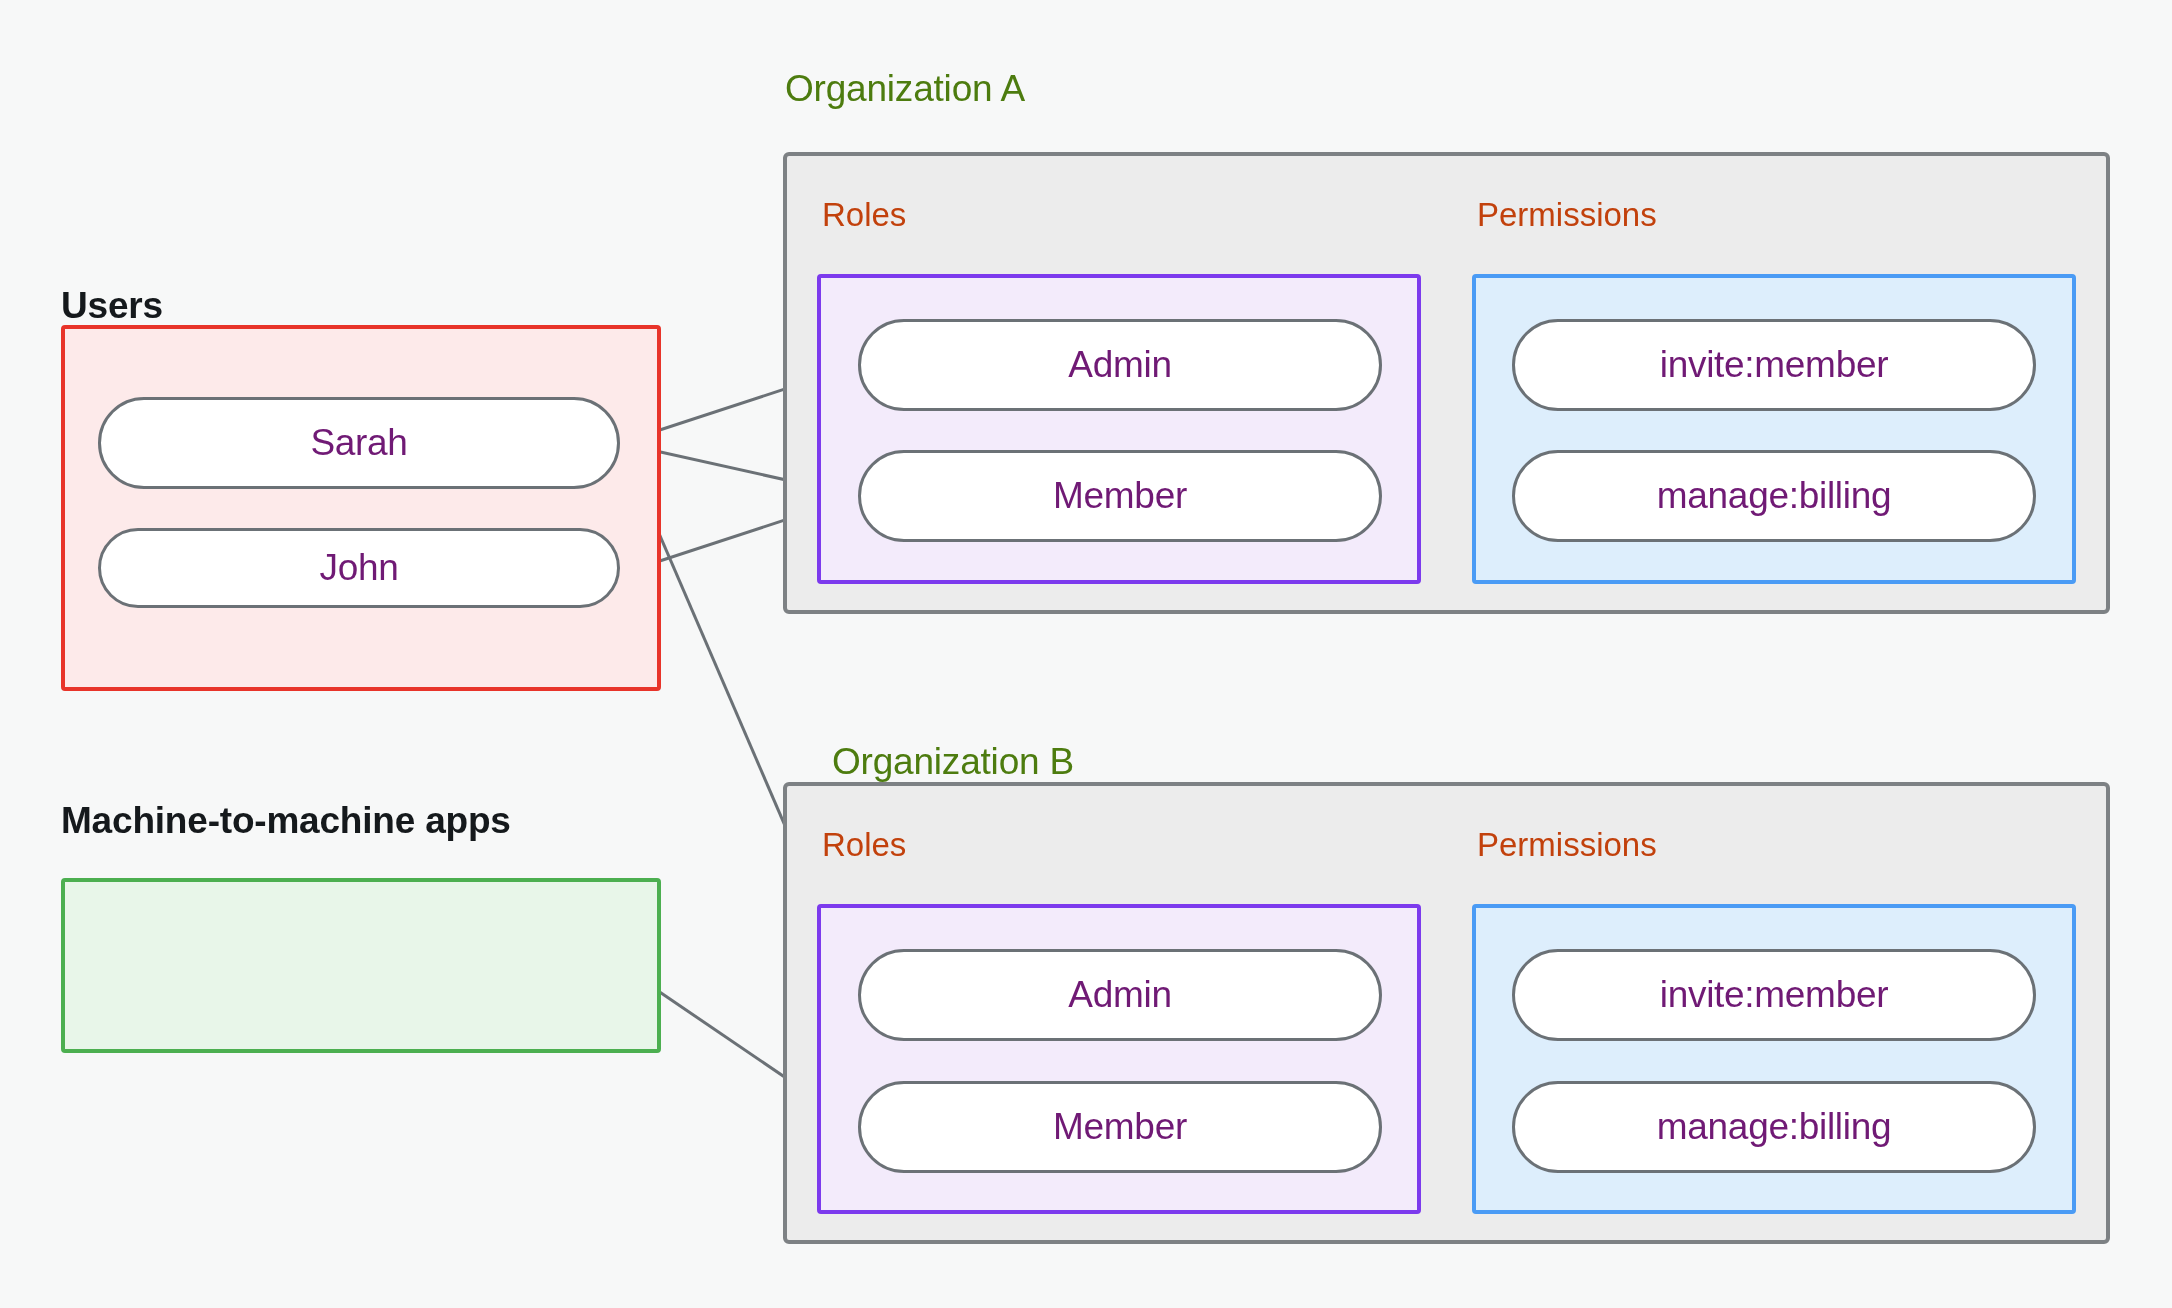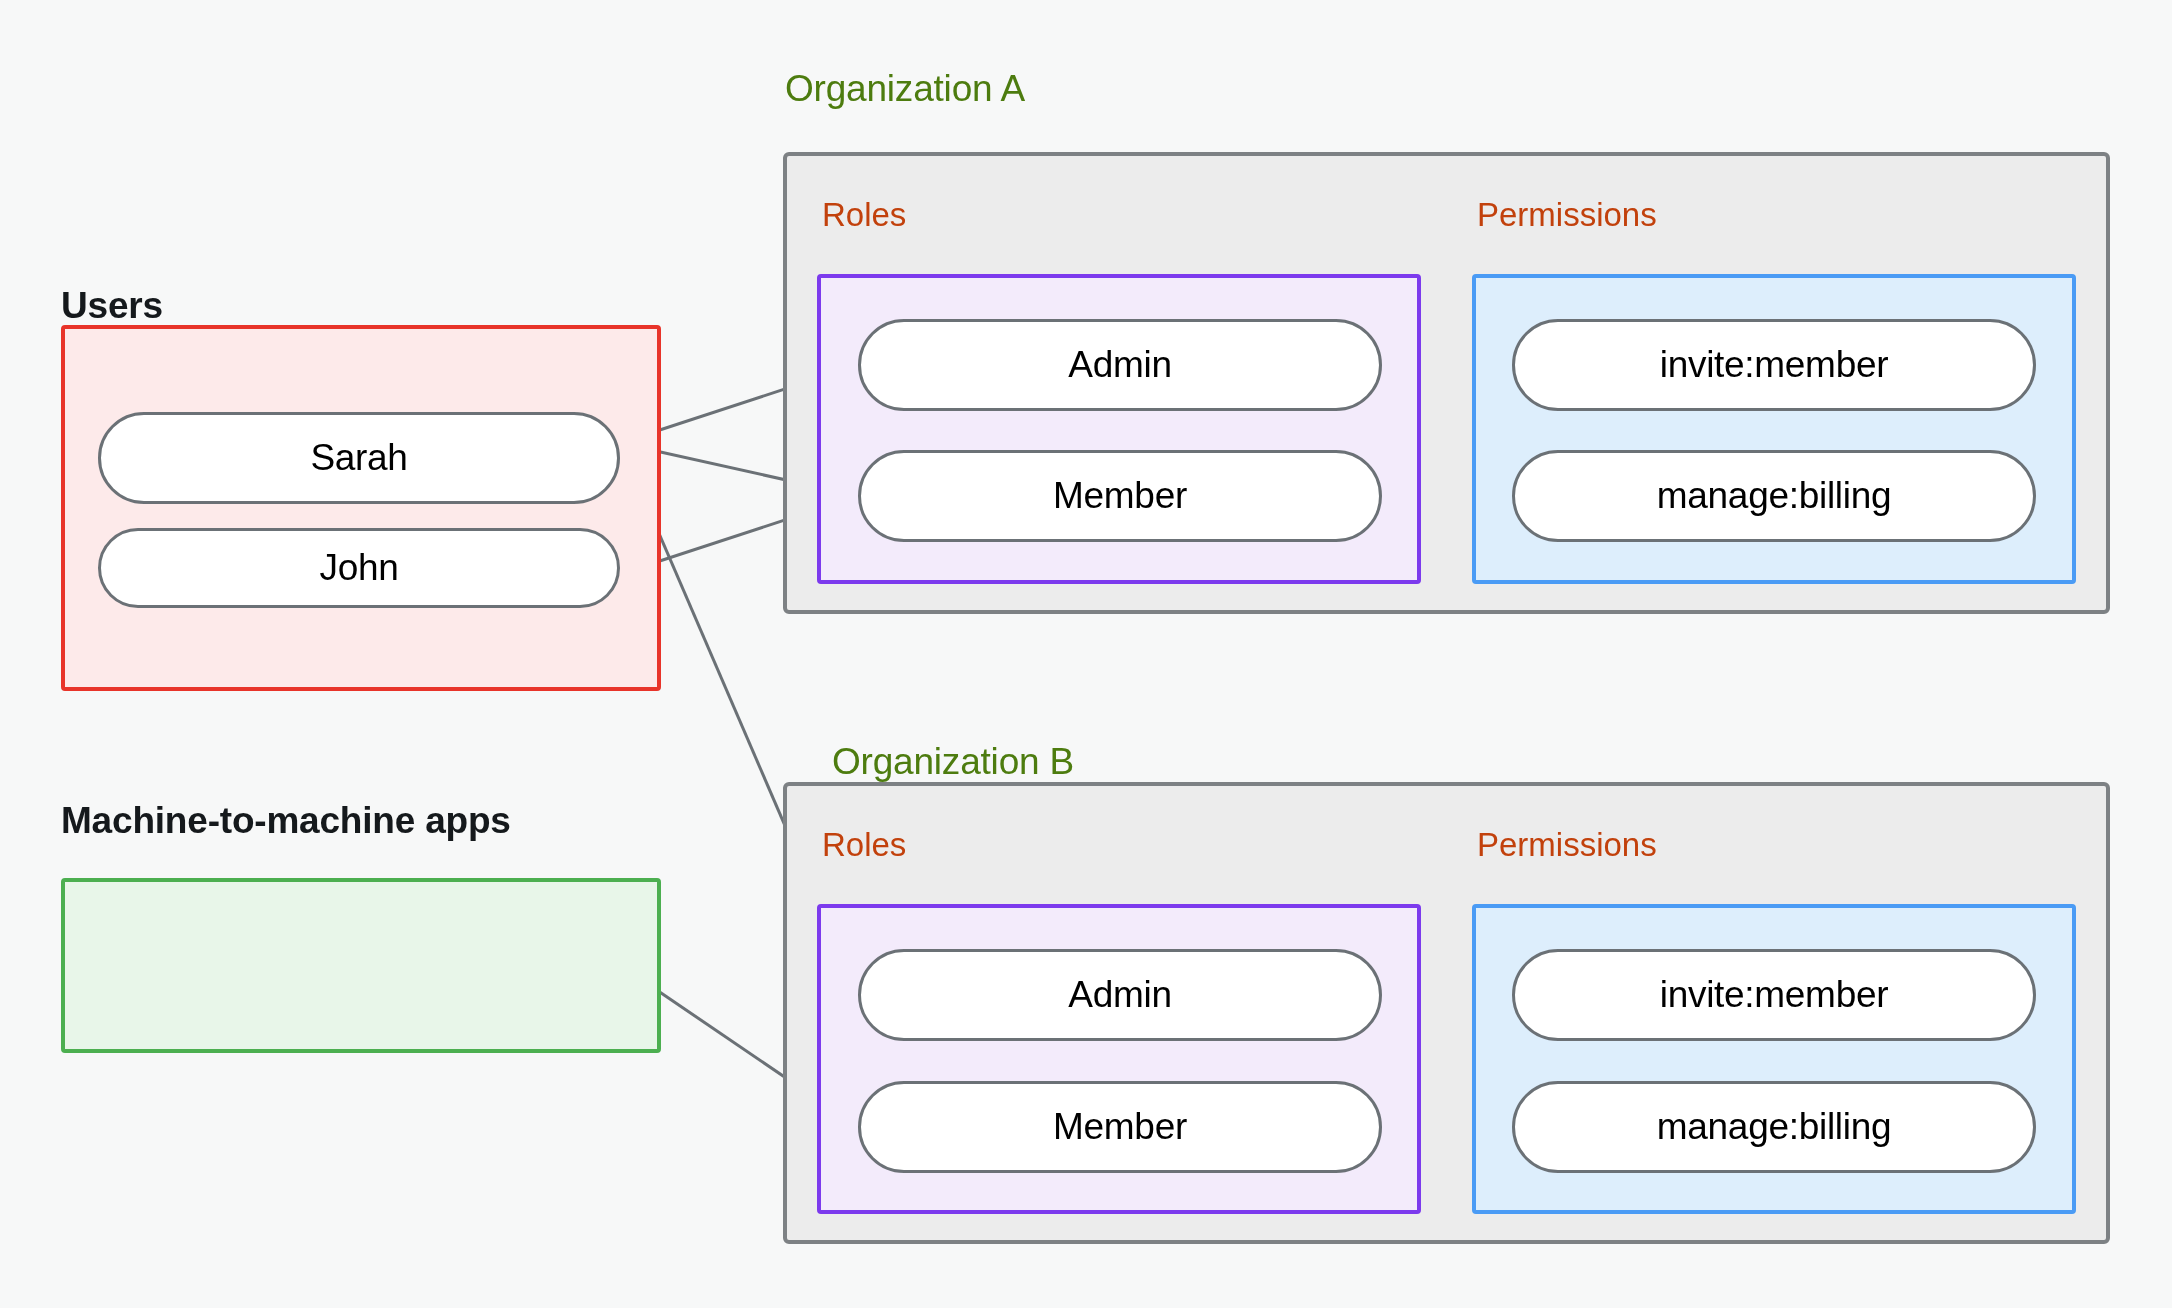--- a/index.html
+++ b/index.html
@@ -57,21 +57,21 @@
   .pill {
     position: absolute;
     box-sizing: border-box;
     background: #ffffff;
     border: 3px solid #6b7176;
     border-radius: 999px;
     display: flex;
     align-items: center;
     justify-content: center;
     font-size: 37px;
-    color: #000000;
+    color: #701a75;
     letter-spacing: -0.3px;
     white-space: nowrap;
   }
 
   
   #edges {
     position: absolute;
     left: 0; top: 0;
     width: 2172px;
     height: 1308px;
@@ -113,21 +113,21 @@
     <circle cx="858" cy="1127" r="11"></circle>
     <circle cx="1512" cy="995" r="11"></circle>
     <circle cx="1512" cy="1127" r="11"></circle>
   </svg>
 
   <div class="caption" style="left:61px; top:245px;margin-top:40px;">Users</div>
 
   <div class="group-box box-users" style="left:61px; top:325px; width:600px; height:366px;">
   </div>
 
-  <div class="pill" style="left:98px; top:412px; width:522px; height:92px;">Sarah</div>
+  <div class="pill" style="left:98px; top:397px; width:522px; height:92px;">Sarah</div>
 
   <div class="pill" style="left:98px; top:528px; width:522px; height:80px;">John</div>
 
   <div class="caption" style="left:61px; top:800px;">Machine-to-machine apps</div>
 
   <div class="group-box box-m2m" style="left:61px; top:878px; width:600px; height:175px;">
   </div>
 
 
   <div class="org-caption" style="left:785px; top:68px;">Organization A</div>

